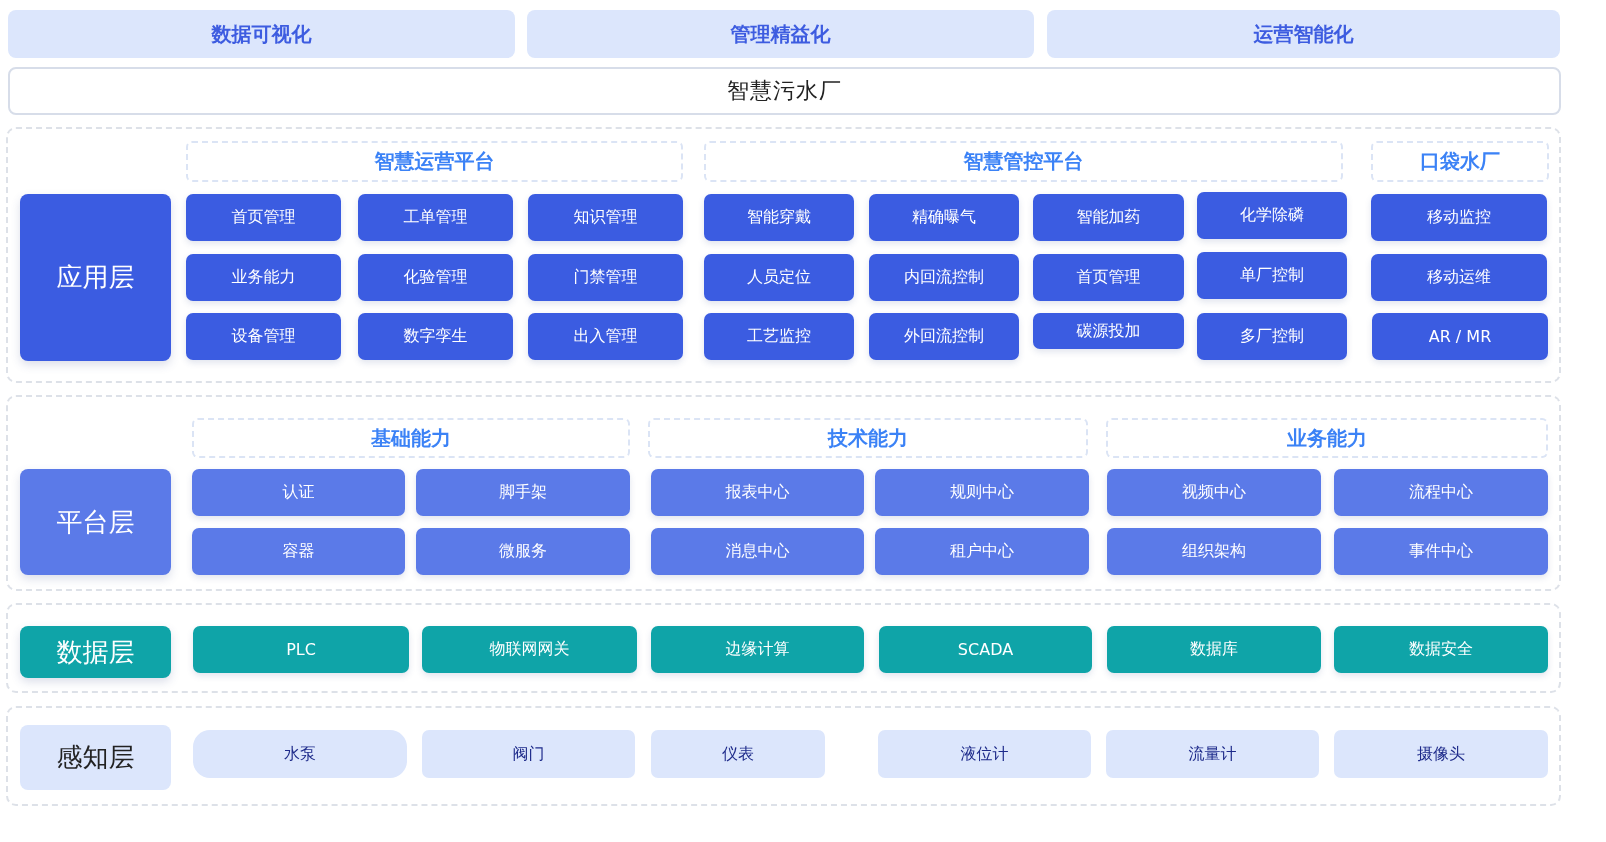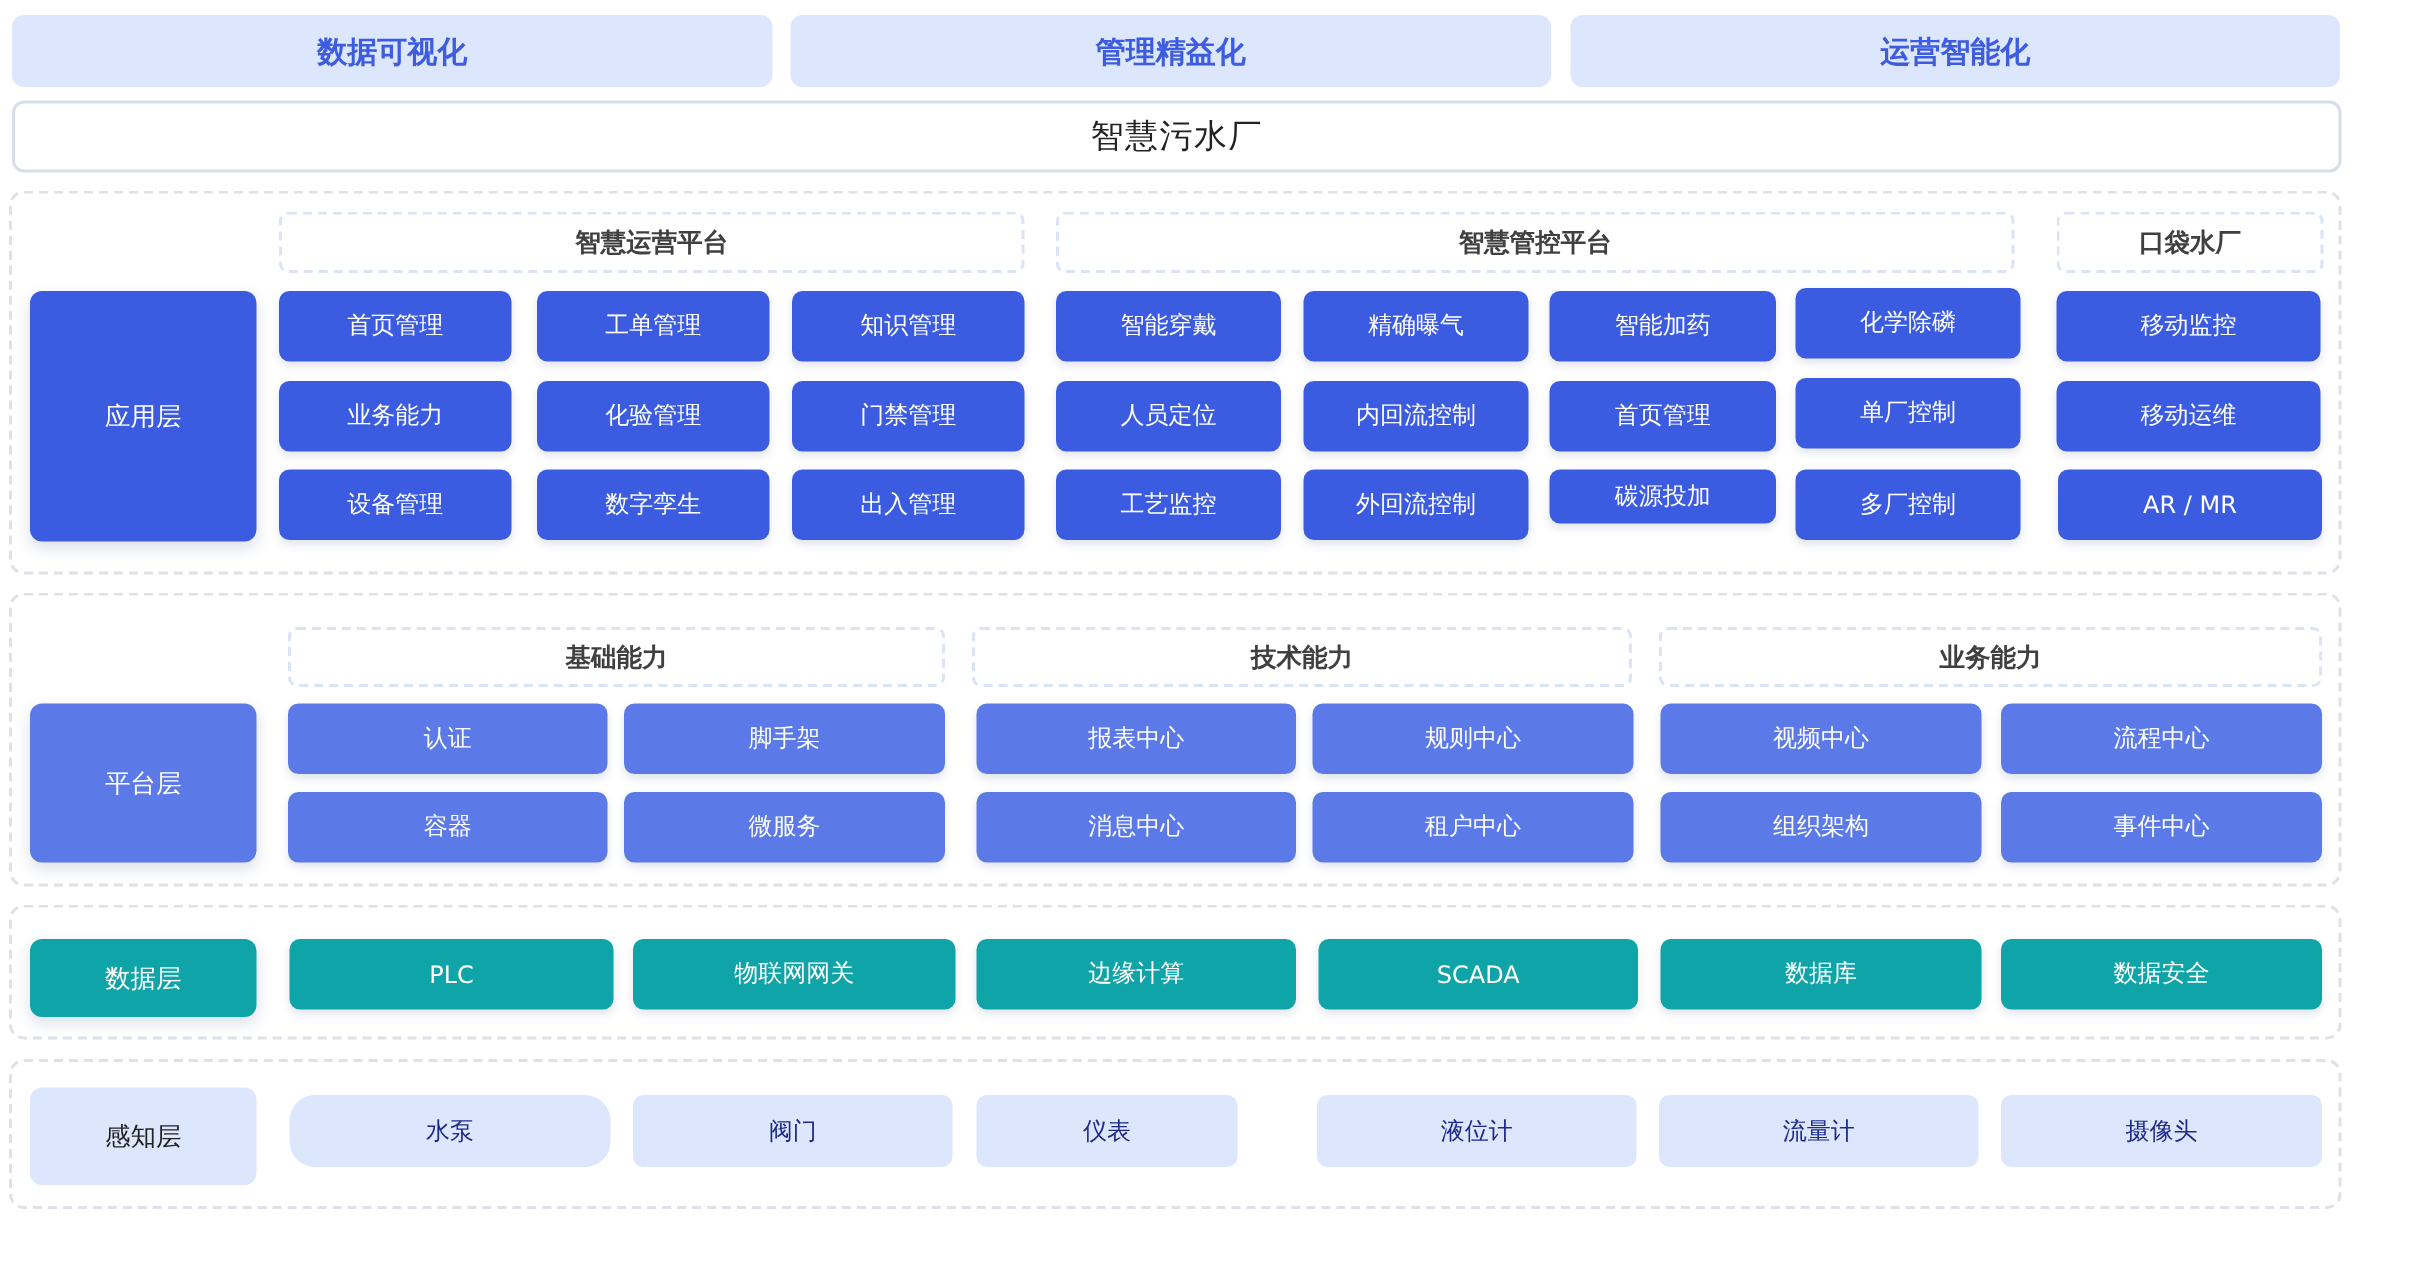--- a/index.html
+++ b/index.html
@@ -13,25 +13,25 @@
     font-size:20px; display:flex; align-items:center; justify-content:center;
   }
   .title-box {
     border:2px solid #d7dde9; border-radius:8px; background:#fff; color:#222;
     font-size:22px; display:flex; align-items:center; justify-content:center; letter-spacing:1px;
   }
   .layer {
     border:2px dashed #dde1e8; border-radius:10px; background:#fff;
   }
   .layer-label {
-    border-radius:8px; font-size:17px; display:flex; align-items:center; justify-content:center;
+    border-radius:8px; font-size:26px; display:flex; align-items:center; justify-content:center;
     box-shadow:0 4px 10px rgba(60,80,140,0.18);
   }
   .sub-head {
-    border:2px dashed #dbe4f5; border-radius:6px; color:#404040; font-size:17px; font-weight:bold;
+    border:2px dashed #dbe4f5; border-radius:6px; color:#3b82f6; font-size:20px; font-weight:bold;
     display:flex; align-items:center; justify-content:center; background:#fff;
   }
   .cell {
     border-radius:7px; font-size:16px; display:flex; align-items:center; justify-content:center;
     color:#fff; box-shadow:0 3px 6px rgba(60,80,140,0.15);
   }
   .c-app { background:#3b5ce1; }
   .c-plat { background:#5b7ae8; }
   .c-data { background:#0fa4a8; }
   .c-sense { background:#dce6fc; color:#1d2a8a; box-shadow:none; }

